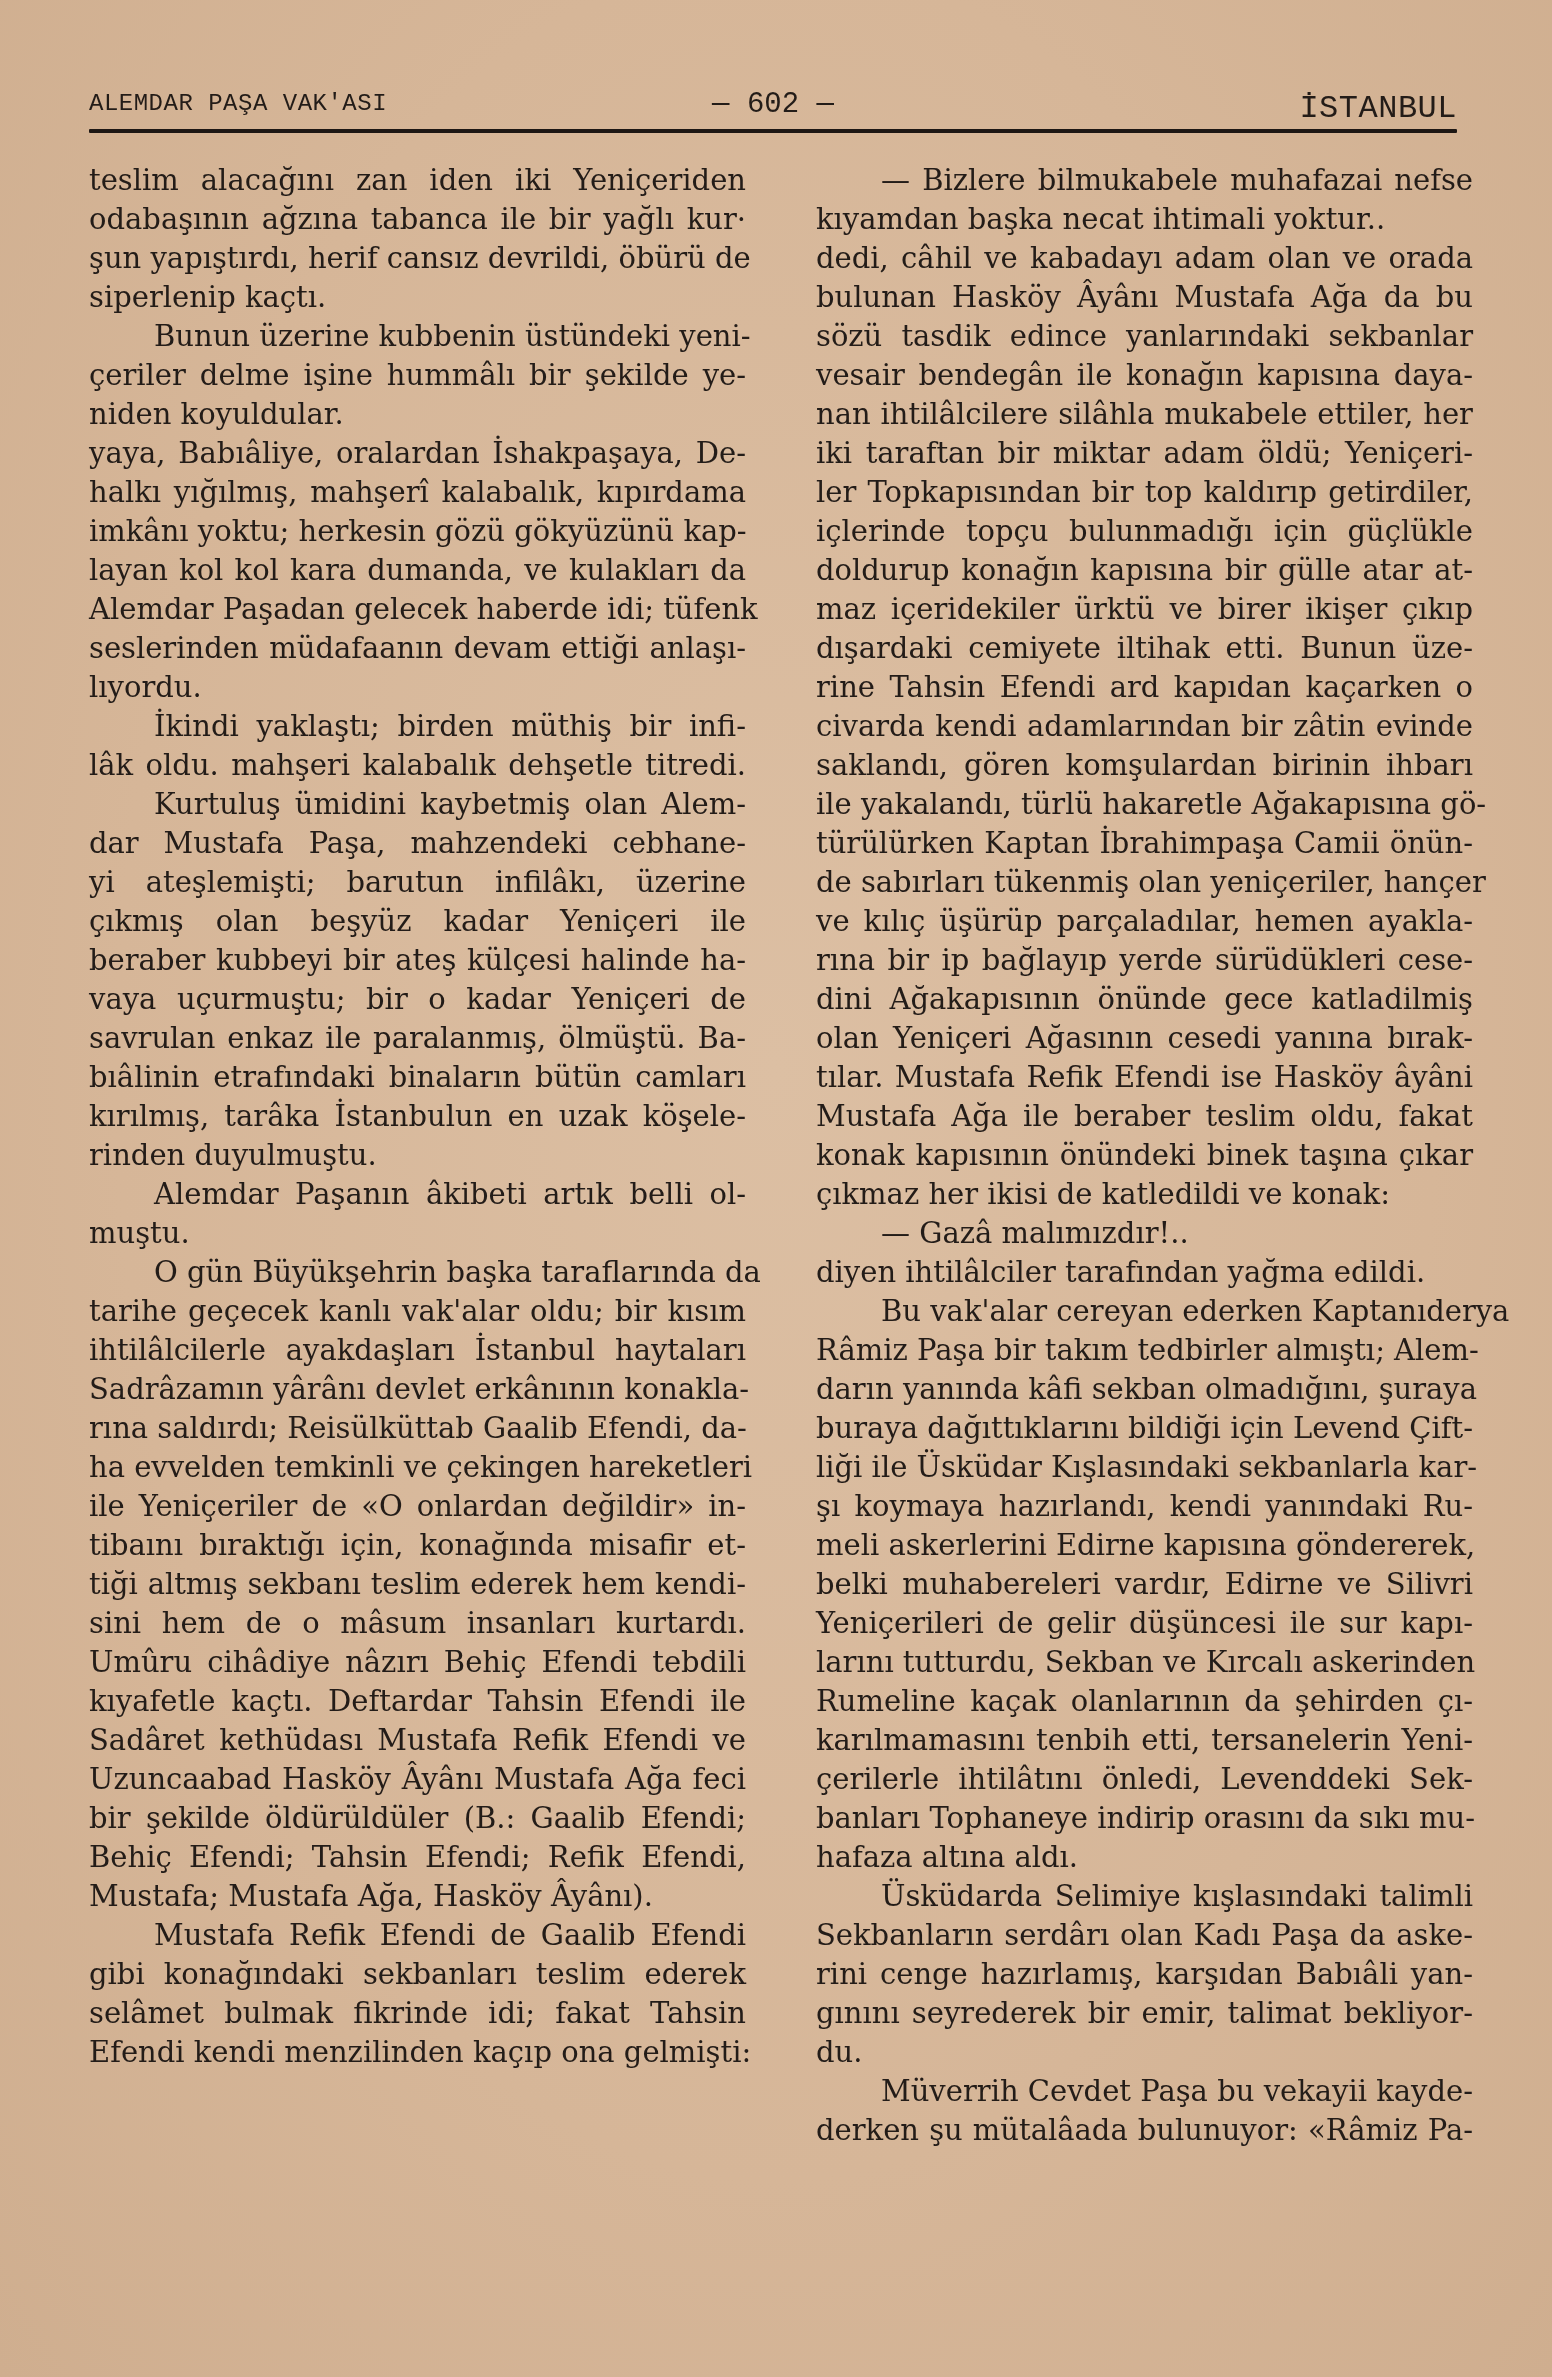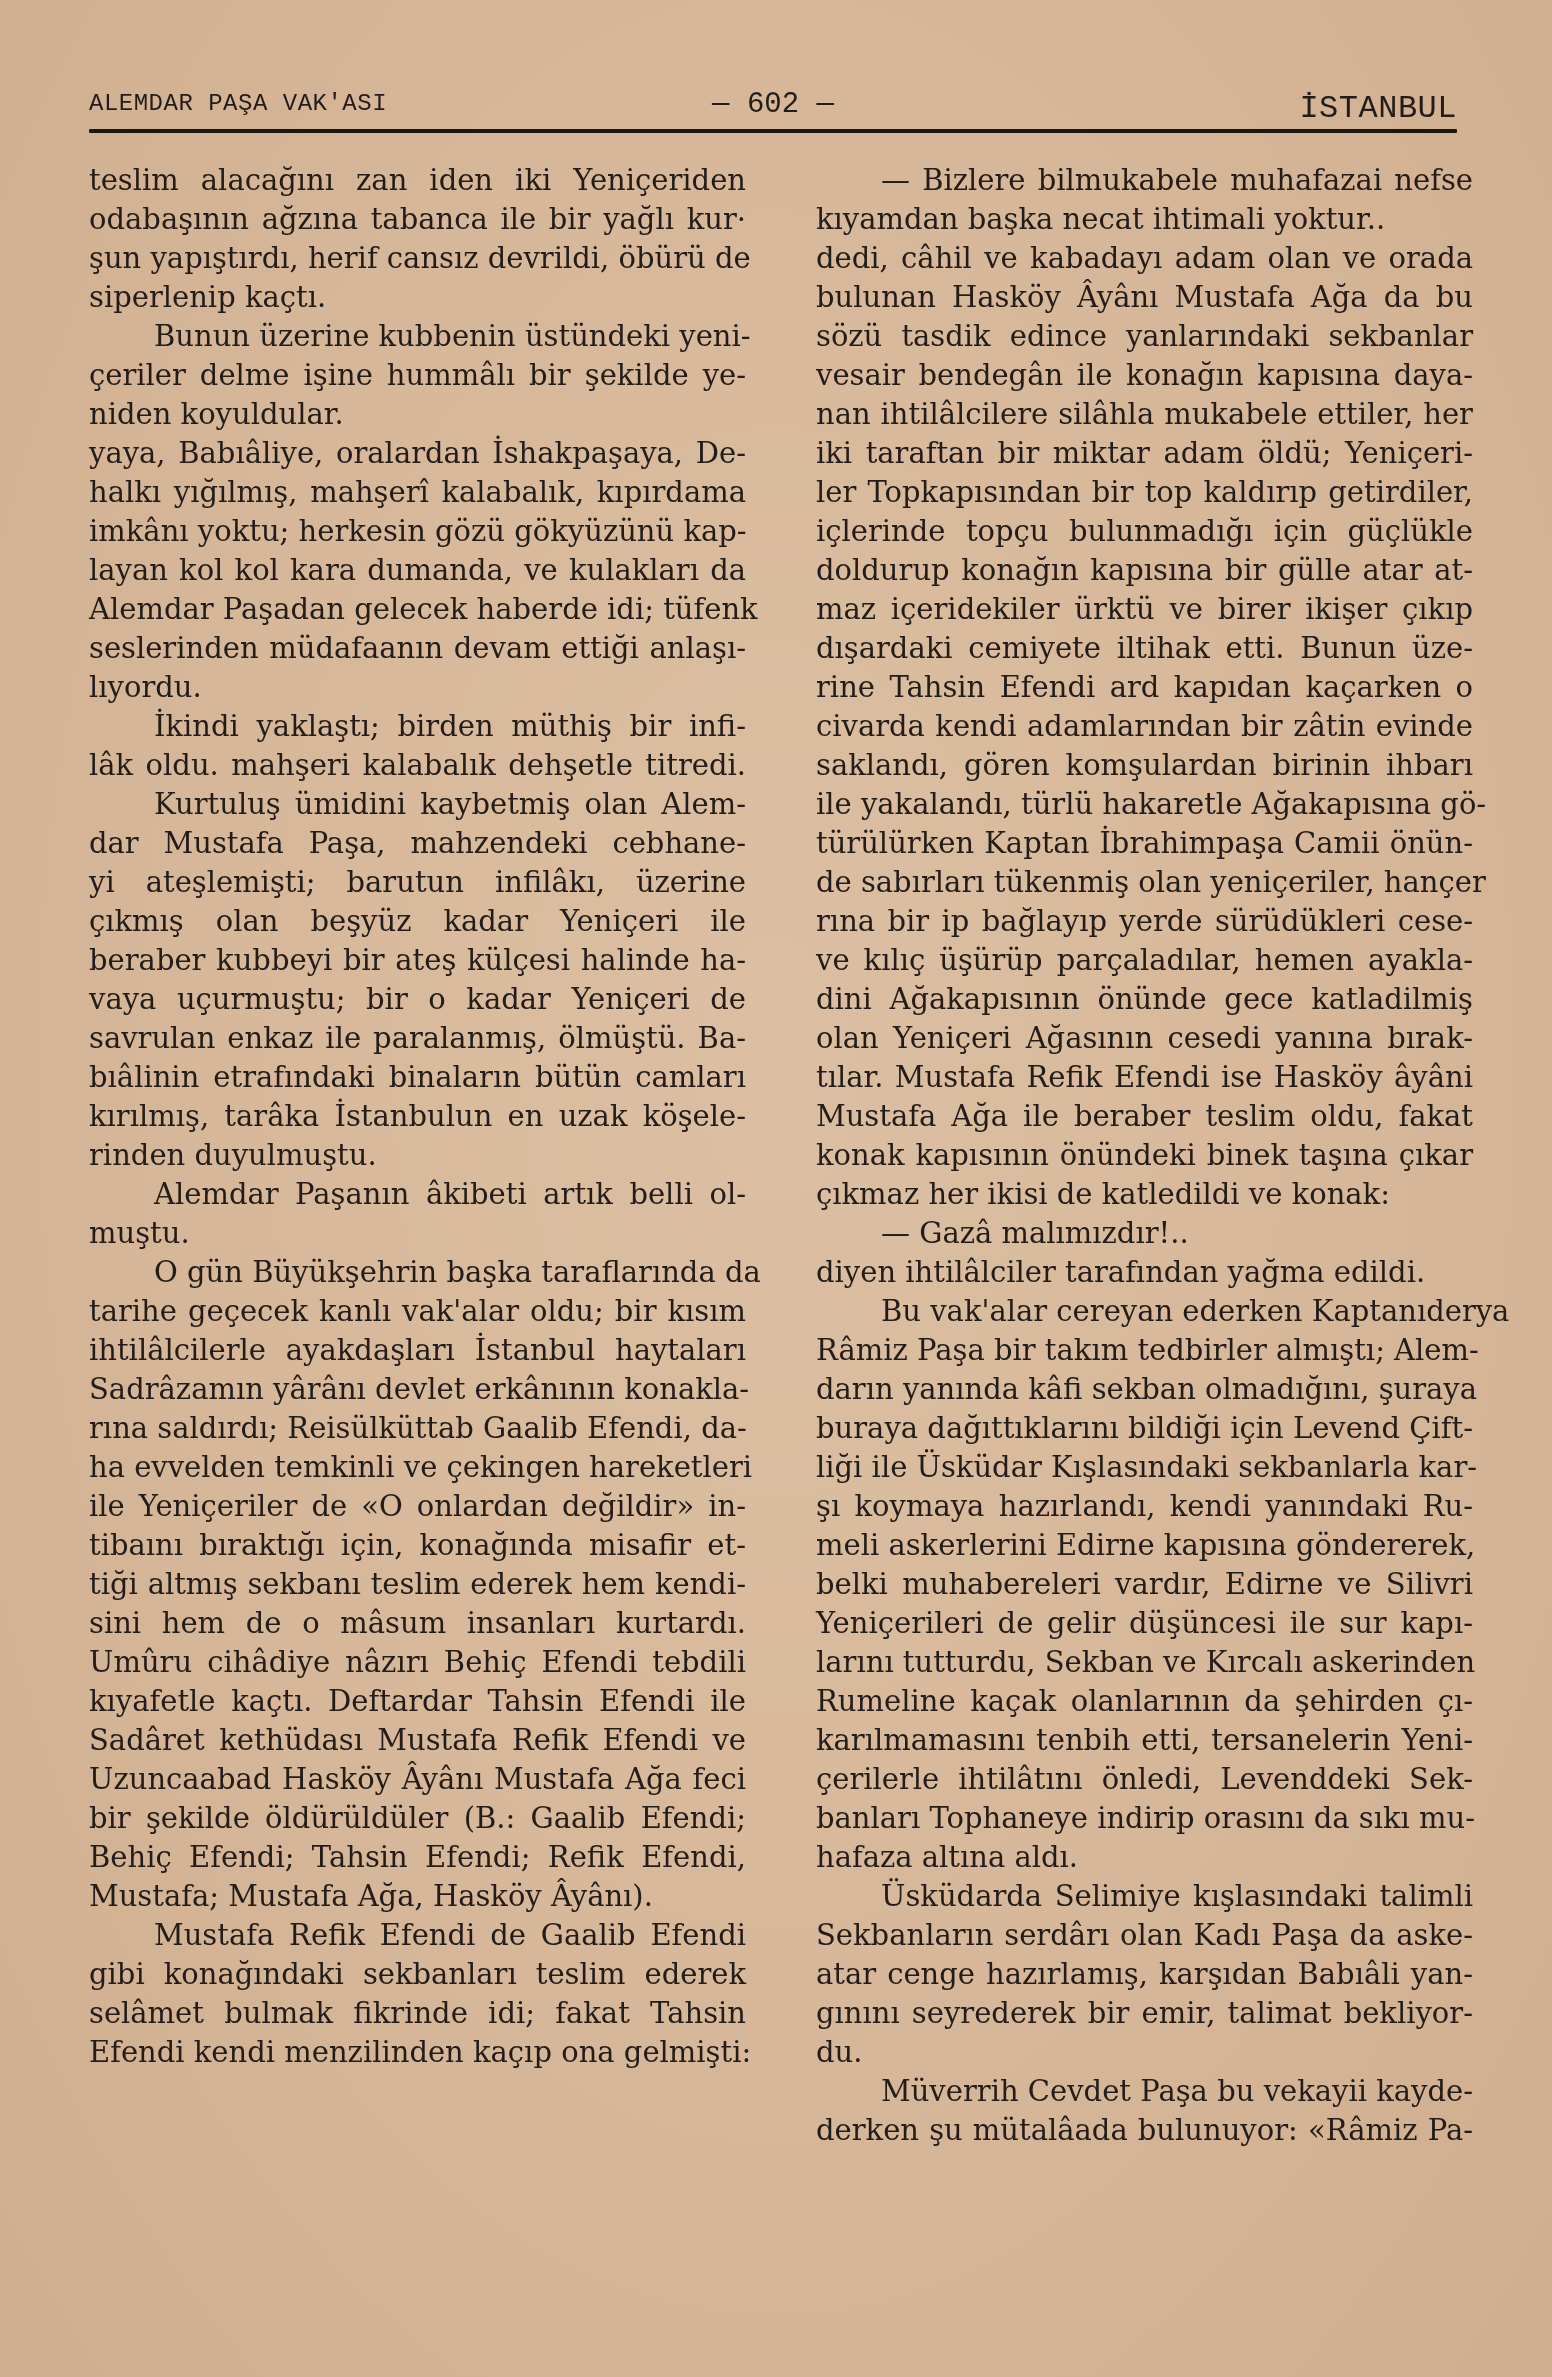--- a/index.html
+++ b/index.html
@@ -108,22 +108,22 @@
     <span class="line">içlerinde topçu bulunmadığı için güçlükle</span>
     <span class="line">doldurup konağın kapısına bir gülle atar at-</span>
     <span class="line">maz içeridekiler ürktü ve birer ikişer çıkıp</span>
     <span class="line">dışardaki cemiyete iltihak etti. Bunun üze-</span>
     <span class="line">rine Tahsin Efendi ard kapıdan kaçarken o</span>
     <span class="line">civarda kendi adamlarından bir zâtin evinde</span>
     <span class="line">saklandı, gören komşulardan birinin ihbarı</span>
     <span class="line">ile yakalandı, türlü hakaretle Ağakapısına gö-</span>
     <span class="line">türülürken Kaptan İbrahimpaşa Camii önün-</span>
     <span class="line">de sabırları tükenmiş olan yeniçeriler, hançer</span>
+    <span class="line">ve kılıç üşürüp parçaladılar, hemen ayakla-</span>
     <span class="line">rına bir ip bağlayıp yerde sürüdükleri cese-</span>
-    <span class="line">ve kılıç üşürüp parçaladılar, hemen ayakla-</span>
     <span class="line">dini Ağakapısının önünde gece katladilmiş</span>
     <span class="line">olan Yeniçeri Ağasının cesedi yanına bırak-</span>
     <span class="line">tılar. Mustafa Refik Efendi ise Hasköy âyâni</span>
     <span class="line">Mustafa Ağa ile beraber teslim oldu, fakat</span>
     <span class="line">konak kapısının önündeki binek taşına çıkar</span>
     <span class="line last">çıkmaz her ikisi de katledildi ve konak:</span>
     <span class="line ind last">— Gazâ malımızdır!..</span>
     <span class="line last">diyen ihtilâlciler tarafından yağma edildi.</span>
     <span class="line ind">Bu vak'alar cereyan ederken Kaptanıderya</span>
     <span class="line">Râmiz Paşa bir takım tedbirler almıştı; Alem-</span>
@@ -135,19 +135,19 @@
     <span class="line">belki muhabereleri vardır, Edirne ve Silivri</span>
     <span class="line">Yeniçerileri de gelir düşüncesi ile sur kapı-</span>
     <span class="line">larını tutturdu, Sekban ve Kırcalı askerinden</span>
     <span class="line">Rumeline kaçak olanlarının da şehirden çı-</span>
     <span class="line">karılmamasını tenbih etti, tersanelerin Yeni-</span>
     <span class="line">çerilerle ihtilâtını önledi, Levenddeki Sek-</span>
     <span class="line">banları Tophaneye indirip orasını da sıkı mu-</span>
     <span class="line last">hafaza altına aldı.</span>
     <span class="line ind">Üsküdarda Selimiye kışlasındaki talimli</span>
     <span class="line">Sekbanların serdârı olan Kadı Paşa da aske-</span>
-    <span class="line">atar cenge hazırlamış, karşıdan Babıâli yan-</span>
+    <span class="line">rini cenge hazırlamış, karşıdan Babıâli yan-</span>
     <span class="line">gınını seyrederek bir emir, talimat bekliyor-</span>
     <span class="line last">du.</span>
     <span class="line ind">Müverrih Cevdet Paşa bu vekayii kayde-</span>
     <span class="line">derken şu mütalâada bulunuyor: «Râmiz Pa-</span>
   </div>
 
 
 </body></html>

